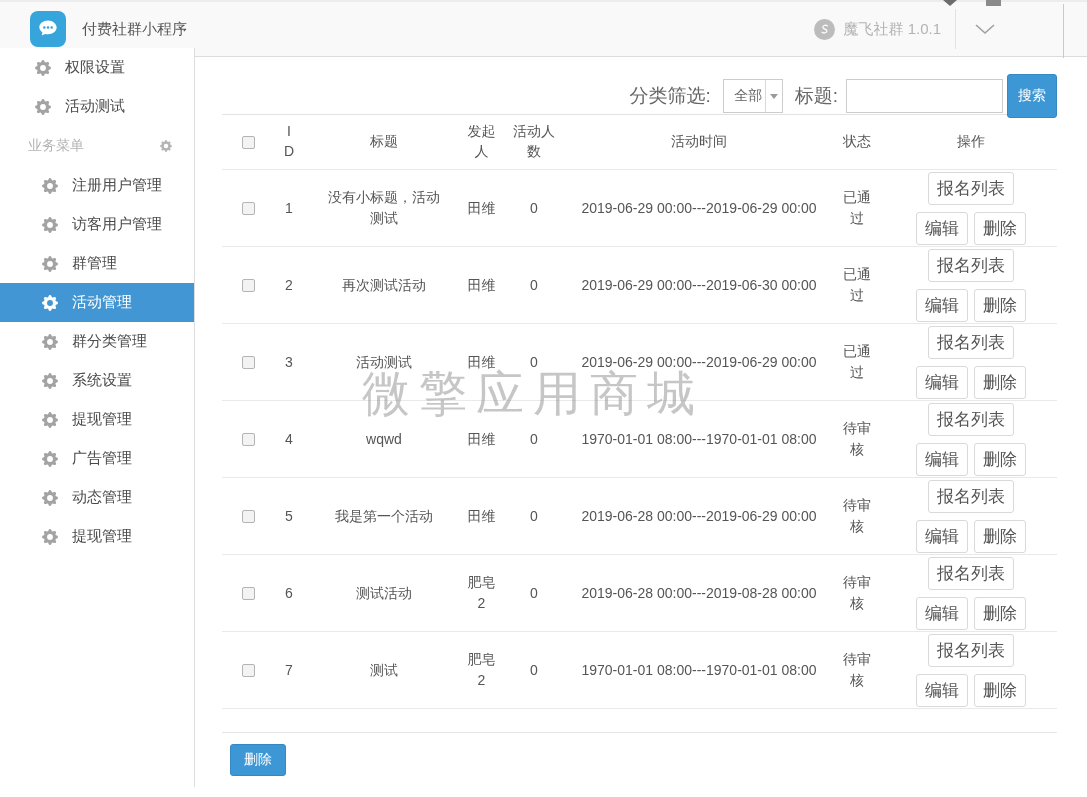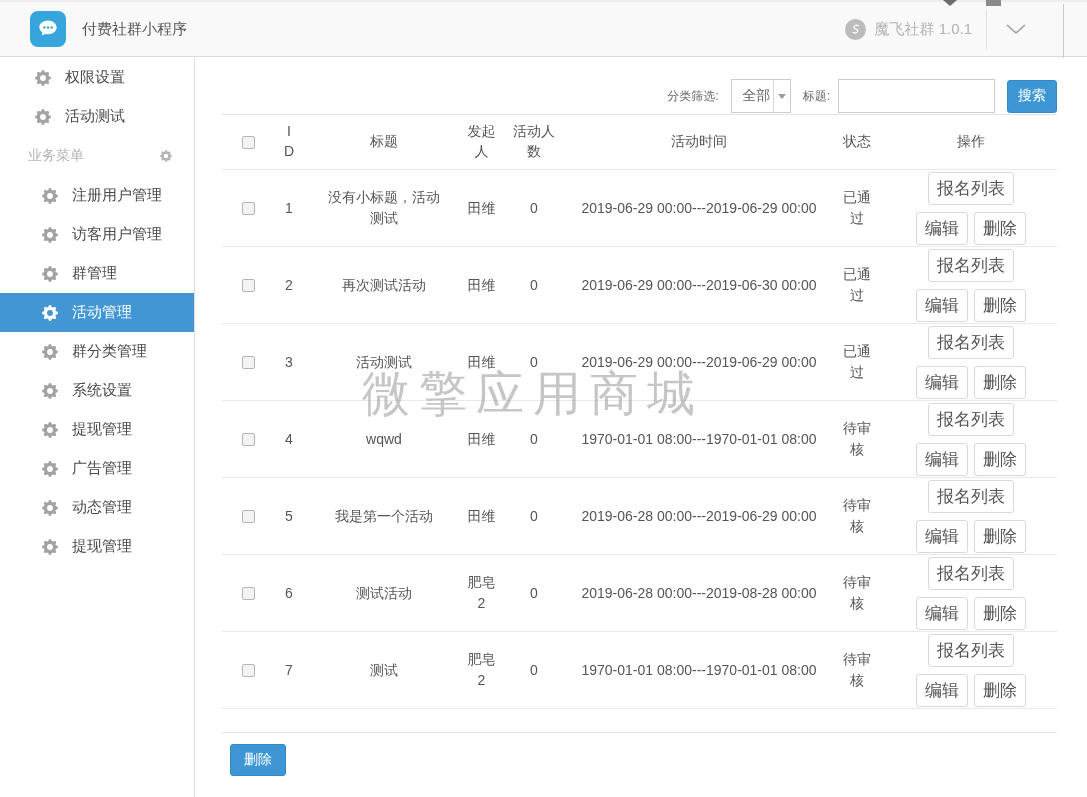--- a/index.html
+++ b/index.html
@@ -7,64 +7,64 @@
     --border:#dddddd; --row-line:#e9e9e9; --text:#555555; --muted:#b3b3b3;
   }
   *{box-sizing:border-box; margin:0; padding:0;}
   html,body{width:1087px;height:797px;overflow:hidden;background:#fff;}
   body{font-family:"Liberation Sans","DejaVu Sans",sans-serif;color:var(--text);}
   .page{position:relative;width:1087px;height:797px;overflow:hidden;background:#fff;}
 
   
   .topbar{position:absolute;left:0;top:0;width:1087px;height:57px;background:#f9f9f9;
           border-top:2px solid #ededed;border-bottom:1px solid #dcdcdc;
-          display:flex;align-items:center;padding-left:30px;padding-right:60px;}
+          display:flex;align-items:center;padding-left:30px;padding-right:91px;}
   .logo{width:36px;height:36px;border-radius:8px;background:var(--logo-blue);
         display:flex;align-items:center;justify-content:center;flex:0 0 auto;}
   .app-title{margin-left:16px;font-size:15px;color:#555;}
   .brand{margin-left:auto;display:flex;align-items:center;gap:8px;color:var(--muted);font-size:15px;}
   .brand-circle{width:21px;height:21px;border-radius:50%;background:#bcbcbc;display:flex;align-items:center;justify-content:center;}
   .topbar-divider{width:1px;height:40px;background:#e2e2e2;margin-left:14px;}
   .chevron{margin-left:18px;display:flex;align-items:center;cursor:pointer;}
 
   
   .artifact-tri{position:absolute;left:943px;top:0;width:0;height:0;
     border-left:7px solid transparent;border-right:7px solid transparent;border-top:6px solid #6d6d6d;}
   .artifact-rect{position:absolute;left:986px;top:0;width:15px;height:6px;background:#8a8a8a;}
   .right-line{position:absolute;left:1063px;top:4px;width:1px;height:781px;background:#c9c9c9;}
 
   
-  .sidebar{position:absolute;left:0;top:58px;width:195px;height:739px;background:#fff;
+  .sidebar{position:absolute;left:0;top:48px;width:195px;height:739px;background:#fff;
            border-right:1px solid var(--border);}
   .side-item{height:39px;display:flex;align-items:center;gap:14px;padding-left:35px;
              font-size:15px;color:#4a4a4a;cursor:pointer;}
   .side-item .gear{color:#a3a3a3;display:flex;}
   .side-item.sub{padding-left:42px;}
   .side-item.active{background:var(--active-blue);color:#fff;}
   .side-item.active .gear{color:#fff;}
   .side-section{height:40px;display:flex;align-items:center;justify-content:space-between;
                 padding:0 22px 0 28px;color:#b3b3b3;font-size:14px;}
   .side-section .gear{color:#b5b5b5;display:flex;cursor:pointer;}
 
   
   .main{position:absolute;left:196px;top:58px;width:891px;height:739px;background:#fff;
         padding:0 30px 0 26px;}
   .filter-row{margin-top:20px;height:36px;display:flex;justify-content:flex-end;align-items:center;}
-  .flabel{font-size:12px;color:#666;text-align:center;}
+  .flabel{font-size:19px;color:#666;text-align:center;}
   .select{width:60px;height:34px;border:1px solid #ccc;background:#fff;margin-left:12px;
           display:flex;align-items:center;cursor:pointer;}
   .select .sel-text{flex:1;text-align:center;font-size:14px;color:#666;margin-left:8px;}
   .select .sel-caret{width:17px;height:100%;border-left:1px solid #d9d9d9;display:flex;align-items:center;justify-content:center;}
   .caret-down{width:0;height:0;border-left:4px solid transparent;border-right:4px solid transparent;border-top:5px solid #9a9a9a;}
   .filter-row .flabel.title-label{margin-left:12px;}
   .title-input{width:157px;height:34px;border:1px solid #ccc;margin-left:8px;padding:0 8px;
                font-size:14px;color:#555;outline:none;}
   .btn-primary{background:var(--accent);color:#fff;border:1px solid #3588c4;border-radius:3px;
                font-size:14px;cursor:pointer;font-family:inherit;}
-  .search-btn{width:50px;height:33px;margin-left:12px;}
+  .search-btn{width:50px;height:44px;margin-left:4px;}
 
   
   table.list{width:835px;border-collapse:collapse;table-layout:fixed;margin-top:0;}
   table.list{border-top:1px solid #e3e3e3;}
   table.list tr{border-bottom:1px solid var(--row-line);}
   table.list th{height:55px;font-weight:normal;font-size:14px;color:#555;text-align:center;line-height:1.4;}
   table.list td{height:77px;font-size:14px;color:#555;text-align:center;vertical-align:middle;line-height:1.5;}
   .th-id span{display:inline-block;width:12px;word-break:break-all;}
   .c-title{padding:0 20px;}
   .c-init{padding:0;}

